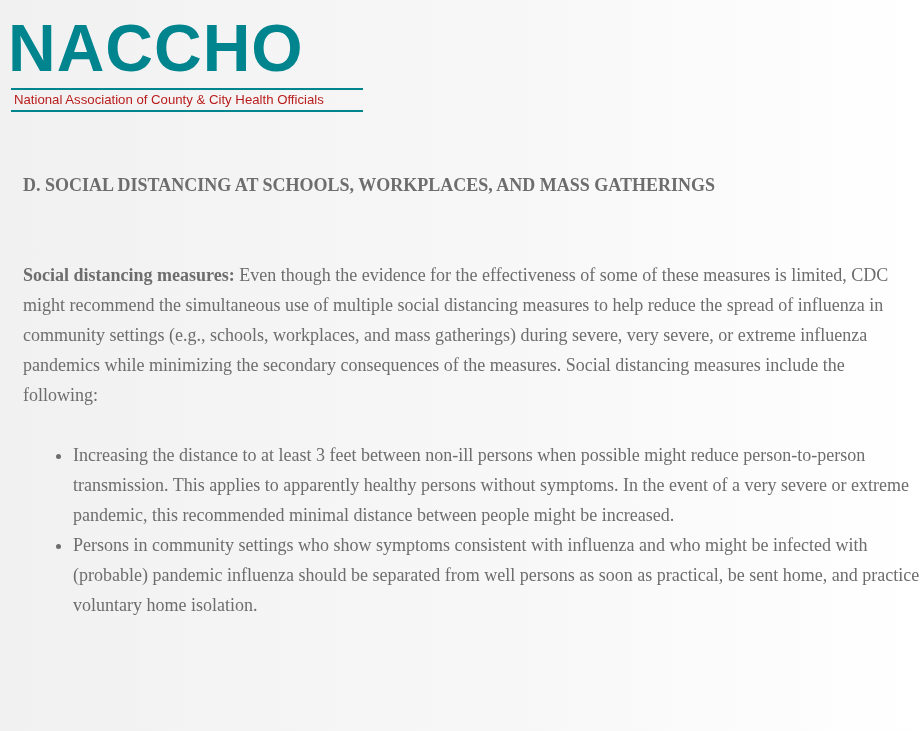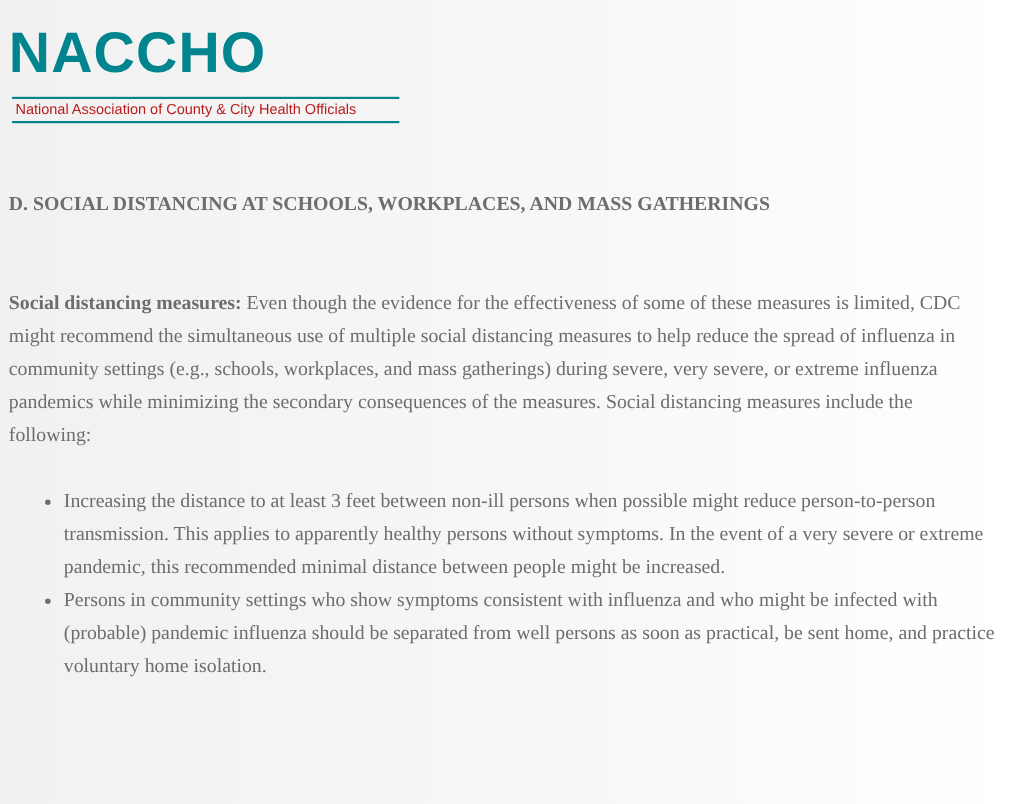--- a/index.html
+++ b/index.html
@@ -7,30 +7,30 @@
     width: 923px; height: 731px; overflow: hidden;
     background: linear-gradient(90deg, #f2f1f2 0%, #f8f8f8 60%, #ffffff 100%);
     font-family: "Liberation Serif", serif;
     color: #6d6d6d;
     position: relative;
   }
   .logo { position: absolute; left: 8px; top: 12px; width: 358px; }
   .logo-word {
     font-family: "Liberation Sans", sans-serif;
     font-weight: bold; color: #00858f;
-    font-size: 52px; line-height: 72px; letter-spacing: 1px;
+    font-size: 66px; line-height: 72px; letter-spacing: 1px;
     margin: 0; height: 76px;
   }
   .logo-rule { height: 2px; background: #00858f; margin: 0 3px; }
   .logo-sub {
     font-family: "Liberation Sans", sans-serif;
     color: #b91c1c; font-size: 13.2px; line-height: 20px;
     padding-left: 6px; white-space: nowrap;
   }
-  .content { position: absolute; left: 8px; top: 170px; width: 900px; font-size: 18px; line-height: 30px; }
+  .content { position: absolute; left: 23px; top: 170px; width: 900px; font-size: 18px; line-height: 30px; }
   .heading { font-weight: bold; font-size: 18px; margin: 0; line-height: 30px; }
   .spacer { height: 30px; }
   .bold { font-weight: bold; }
   a { color: #3b76d8; text-decoration: underline; }
   ul { margin: 30px 0 0 0; padding-left: 50px; }
   li { margin: 0; padding-left: 0; }
   li::marker { color: #6d6d6d; }
 </style>
 </head>
 <body>

